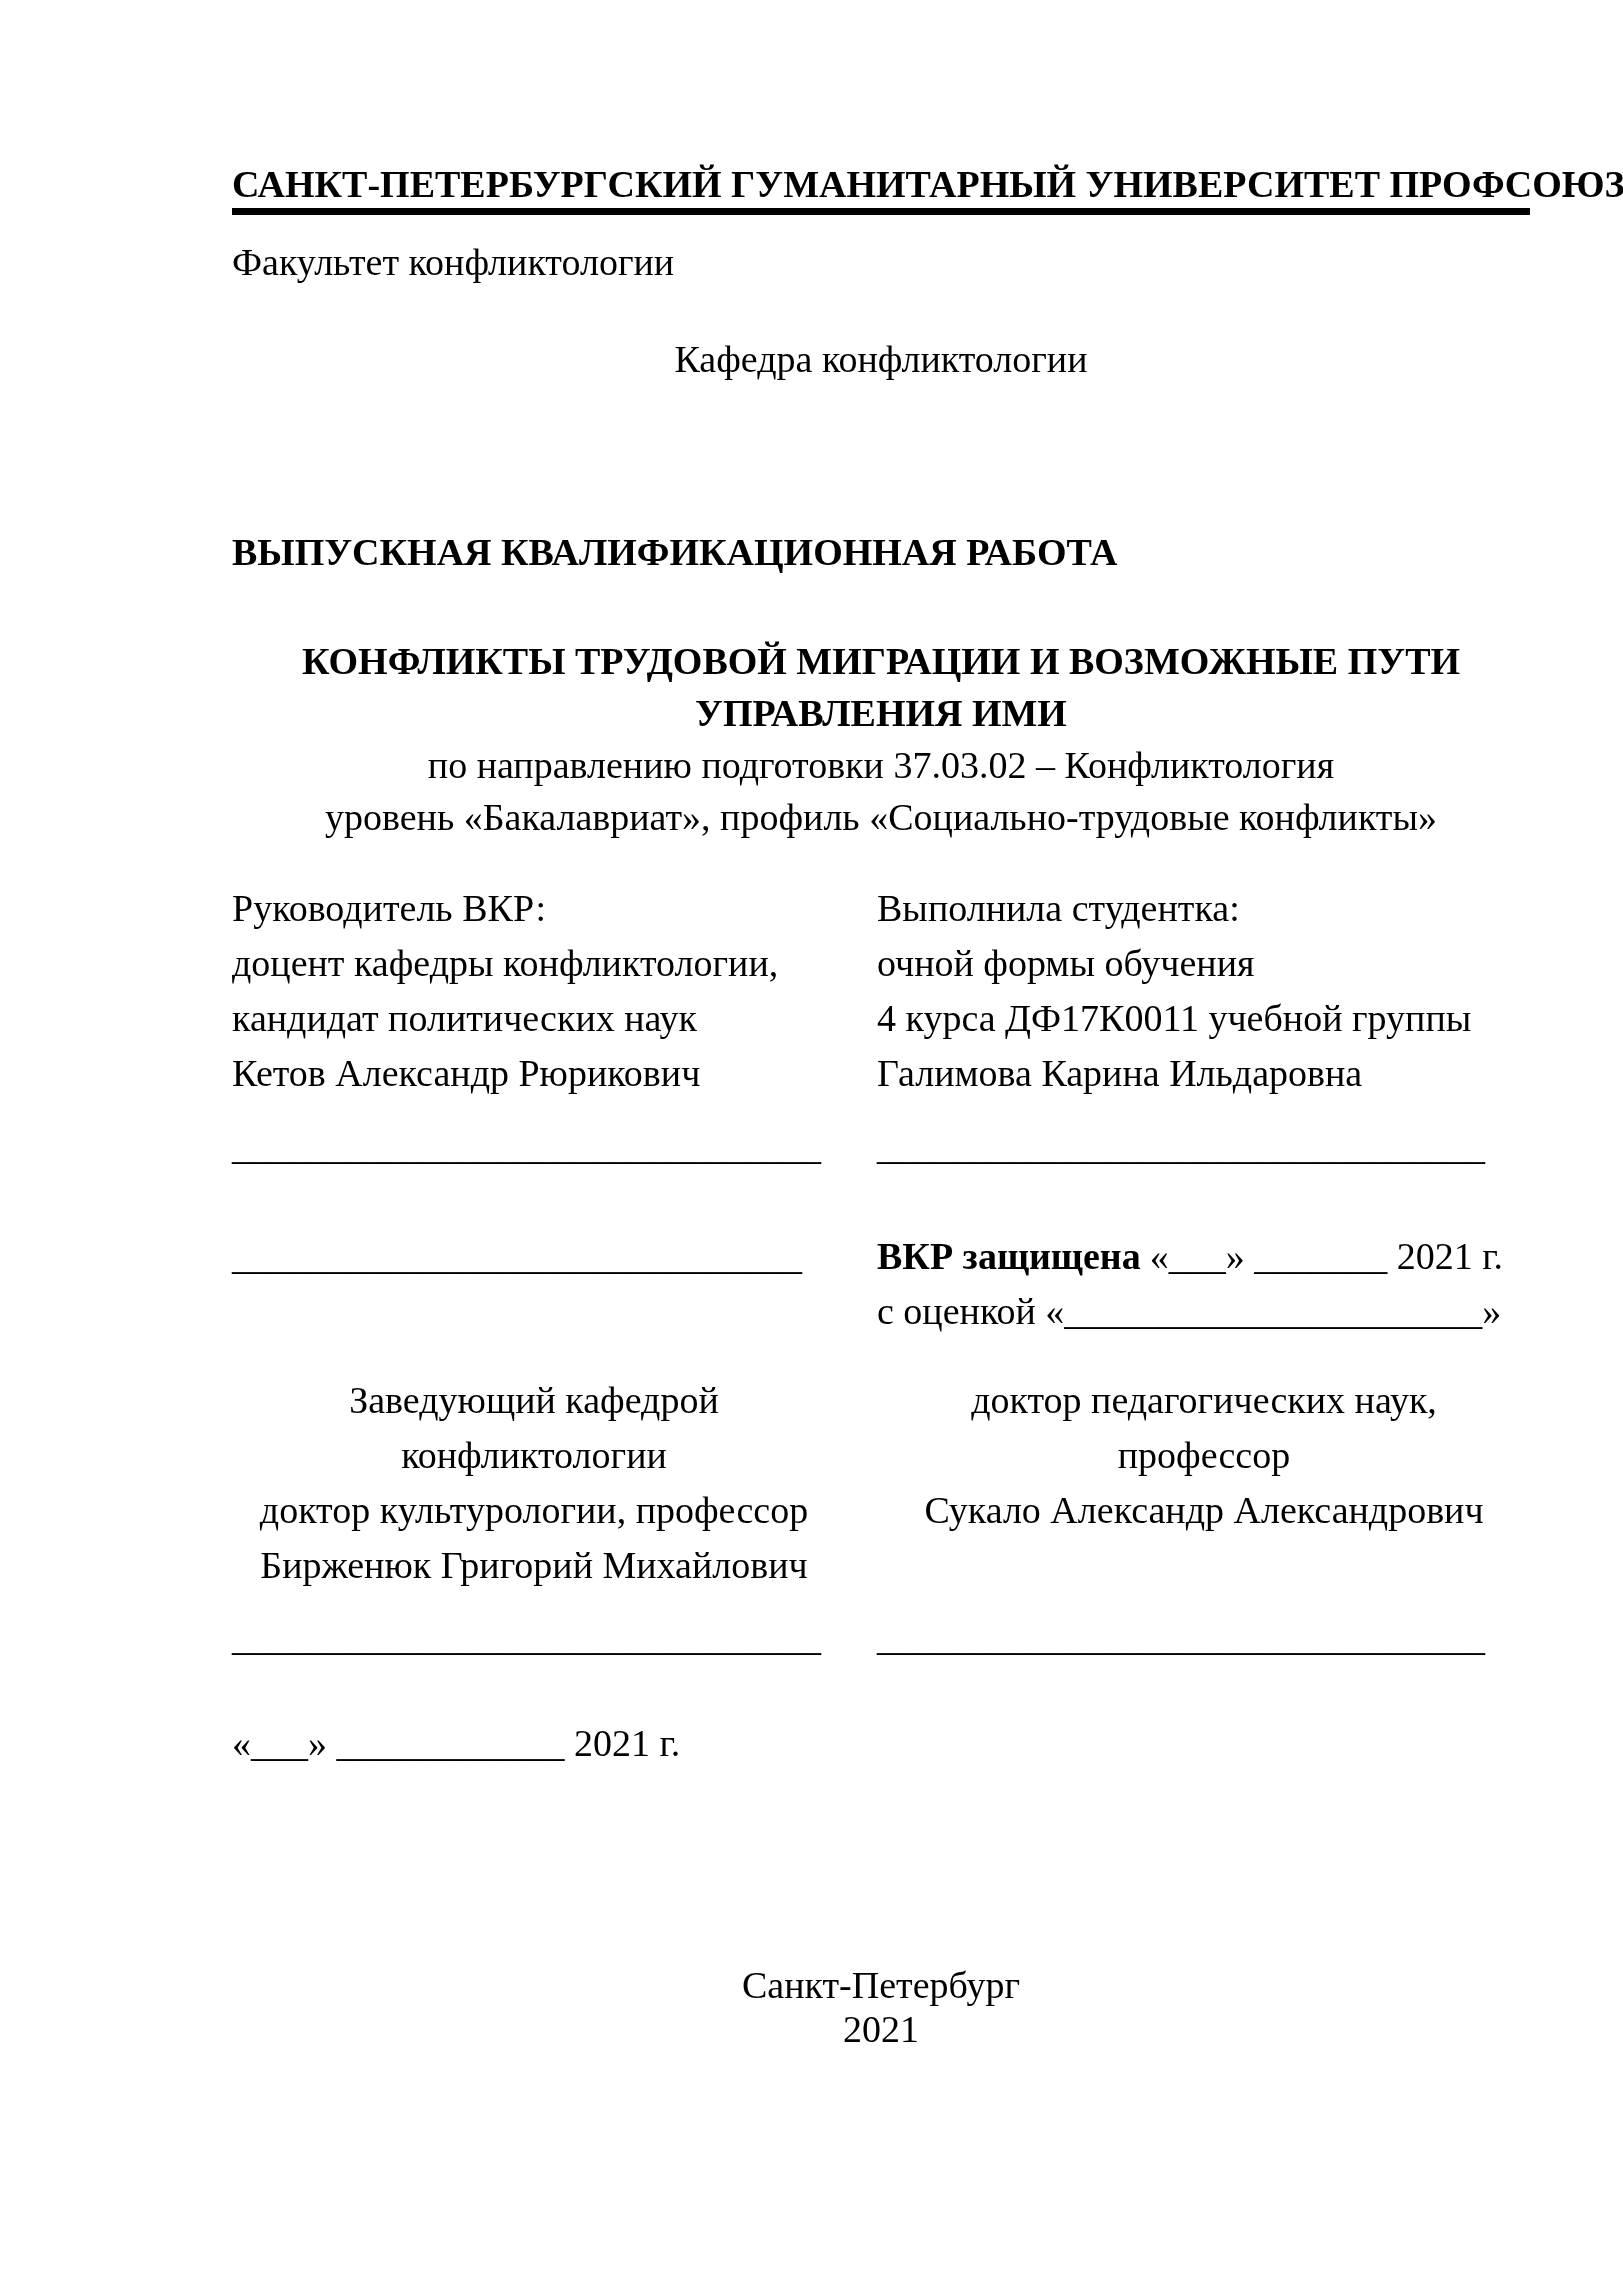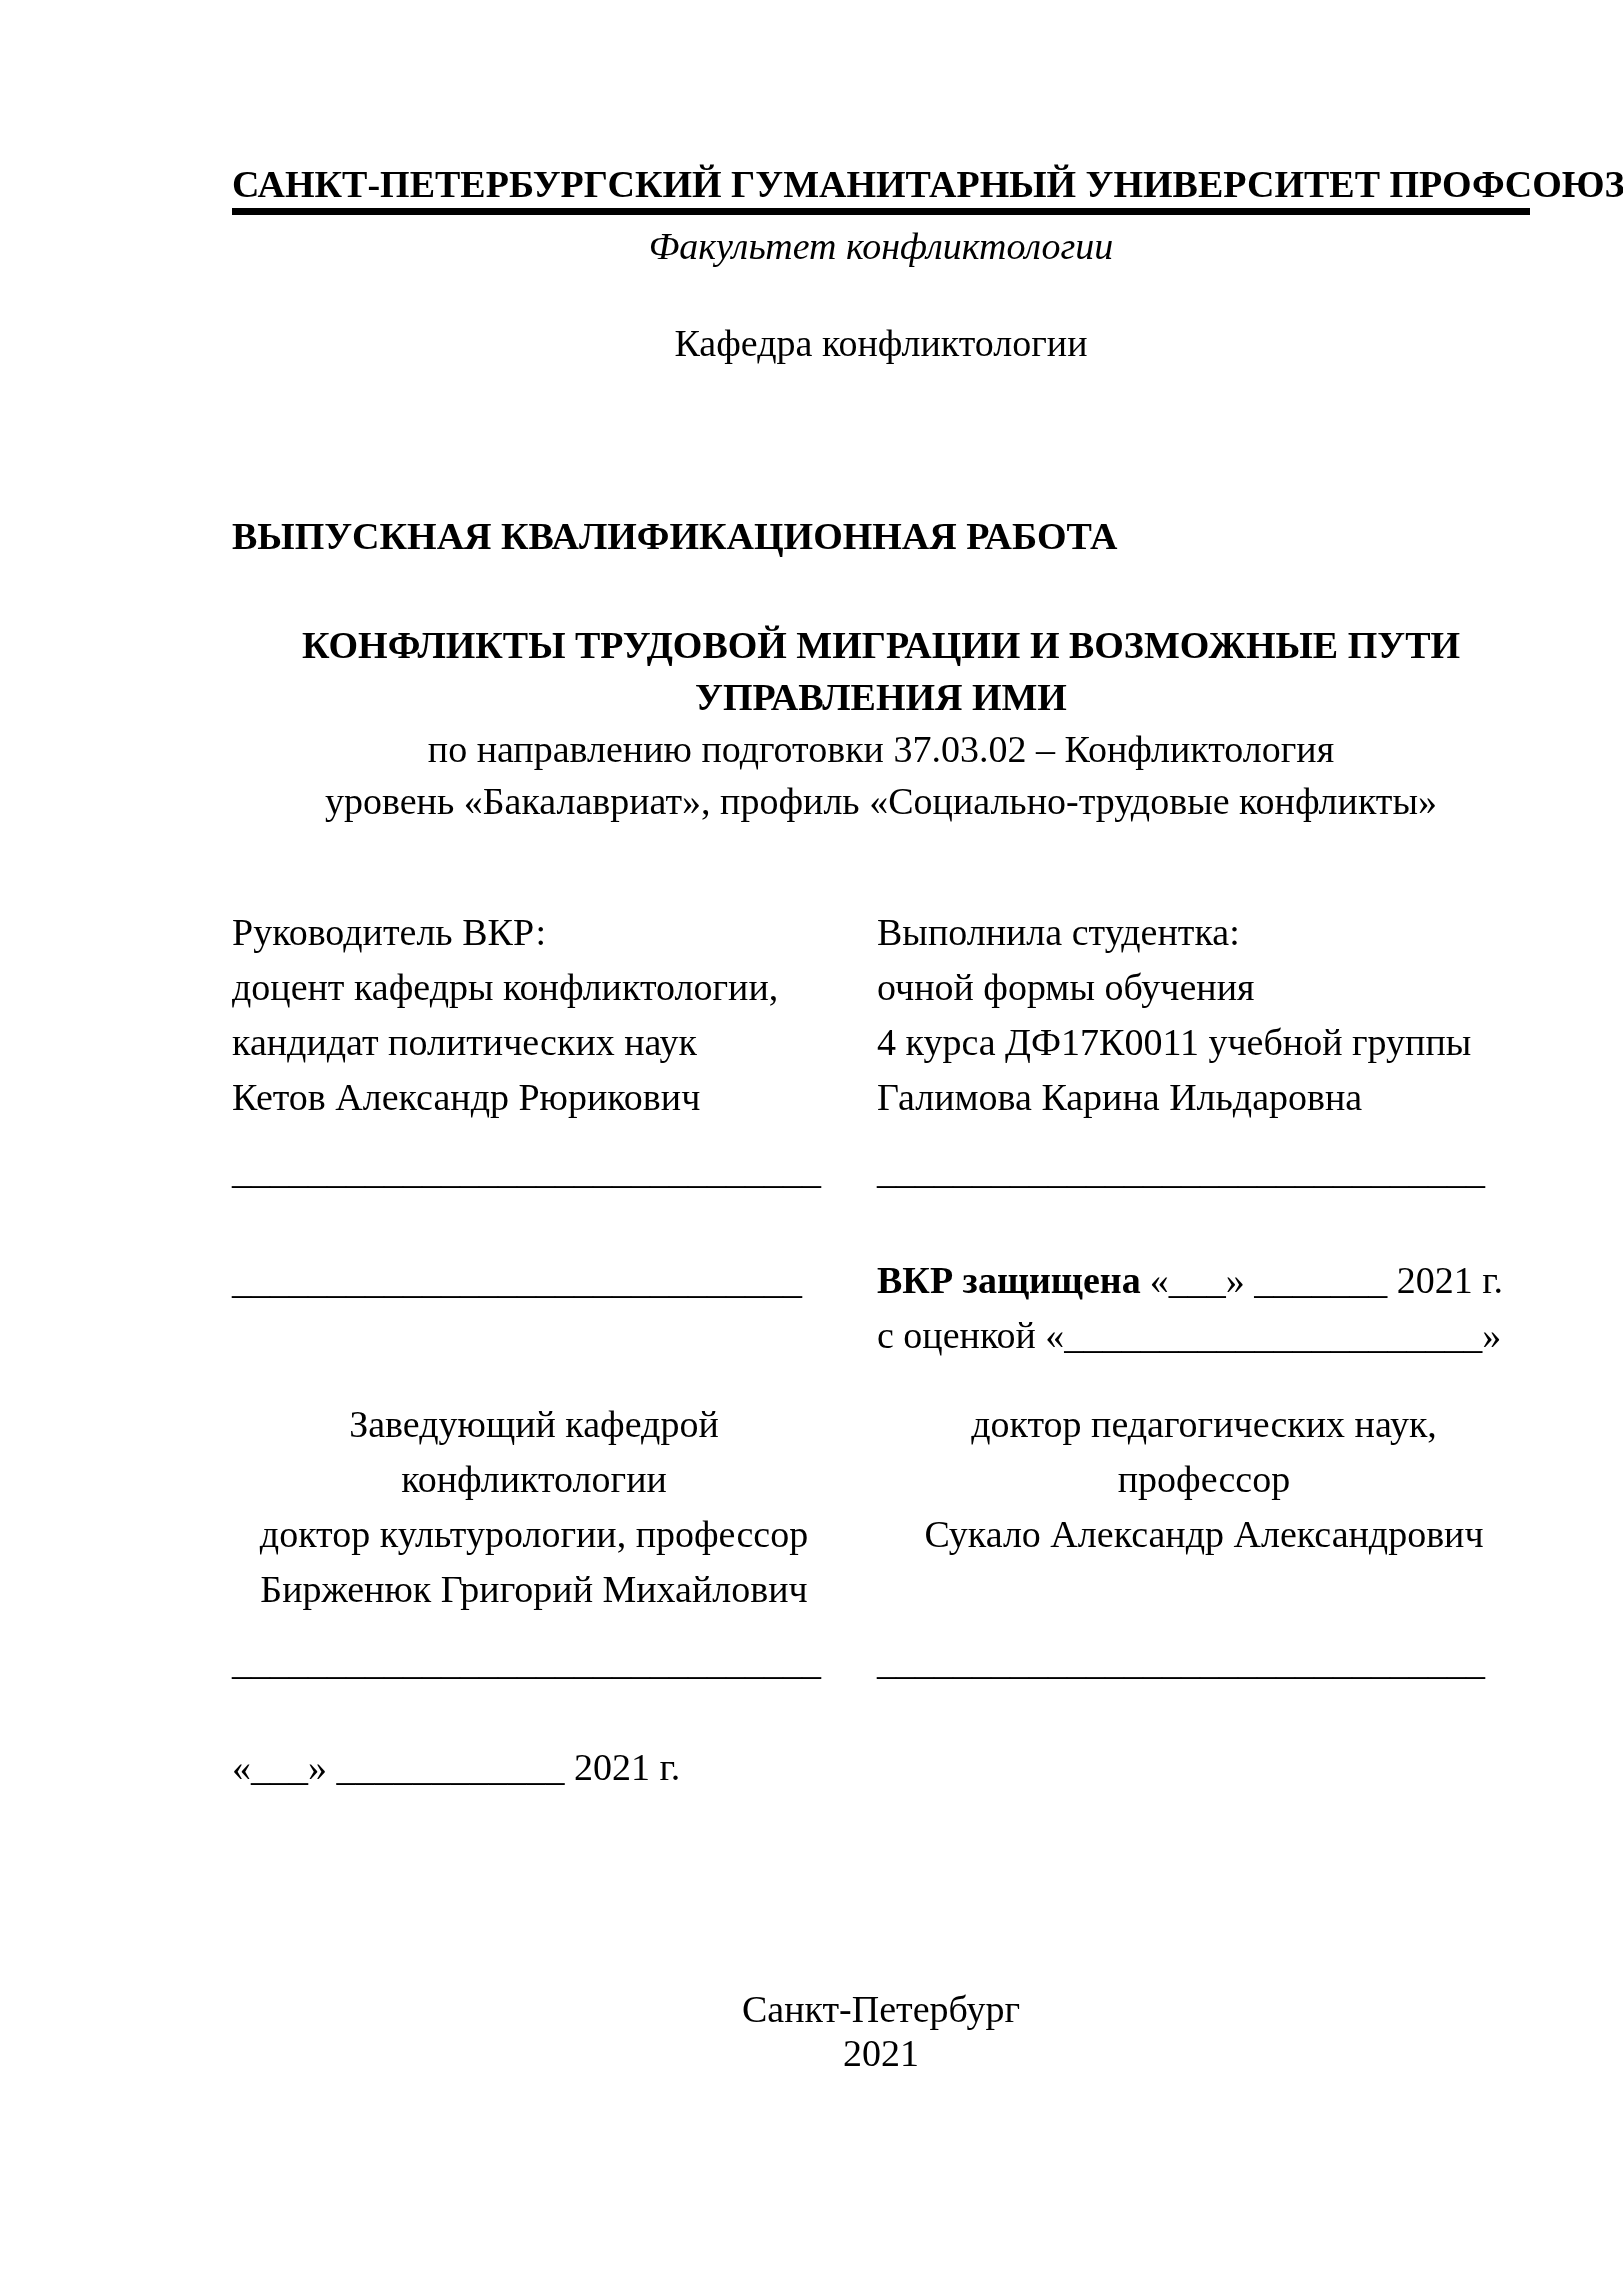--- a/index.html
+++ b/index.html
@@ -26,24 +26,22 @@
     text-align: center;
     line-height: 43px;
     white-space: nowrap;
   }
   .header-rule {
     height: 7.9px;
     background: #000000;
     margin-top: 1.6px;
   }
   .faculty {
-    text-align: center;
     line-height: 55px;
-    margin-top: 4px;
-    font-style: italic;
+    margin-top: 20px;
   }
   .department {
     text-align: center;
     line-height: 55px;
     margin-top: 42px;
   }
   .work-type {
     font-weight: bold;
     text-align: left;
     line-height: 52px;
@@ -56,21 +54,21 @@
   }
   .title-block .t-bold { font-weight: bold; }
 
   .columns {
     display: flex;
     line-height: 55px;
   }
   .col-left  { width: 604px; flex: none; }
   .col-right { width: 654px; flex: none; margin-left: 41px; }
 
-  .row-people     { margin-top: 78px; }
+  .row-people     { margin-top: 38px; }
   .row-sig-1      { margin-top: 17.3px; }
   .row-defense    { margin-top: 55px; }
   .row-people-2   { margin-top: 34px; text-align: center; }
   .row-sig-2      { margin-top: 17.3px; }
   .row-date       { margin-top: 51px; }
 
   .sig { white-space: nowrap; letter-spacing: 0; }
 
   .after-label { margin-left: 0.24em; }
 

